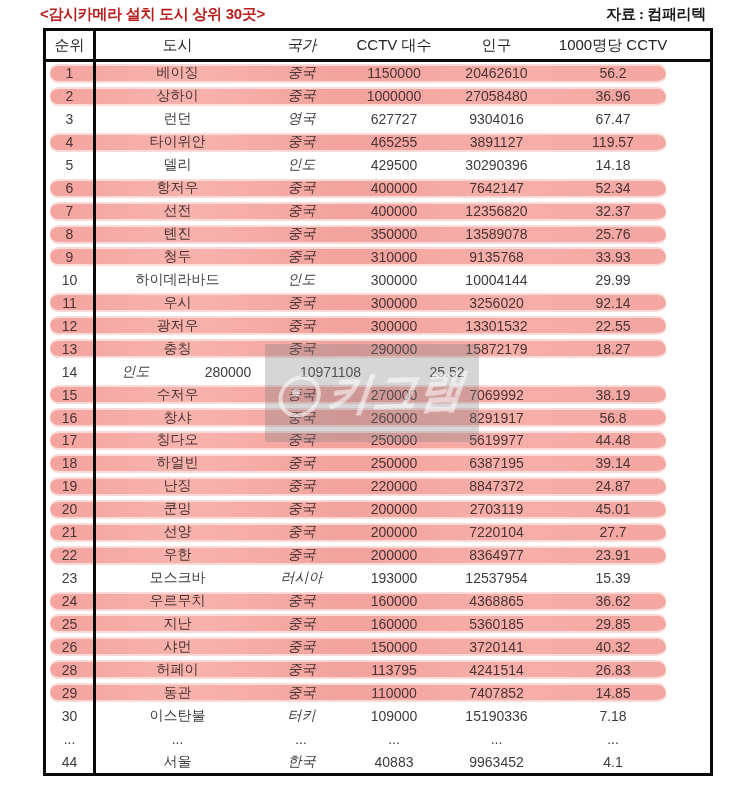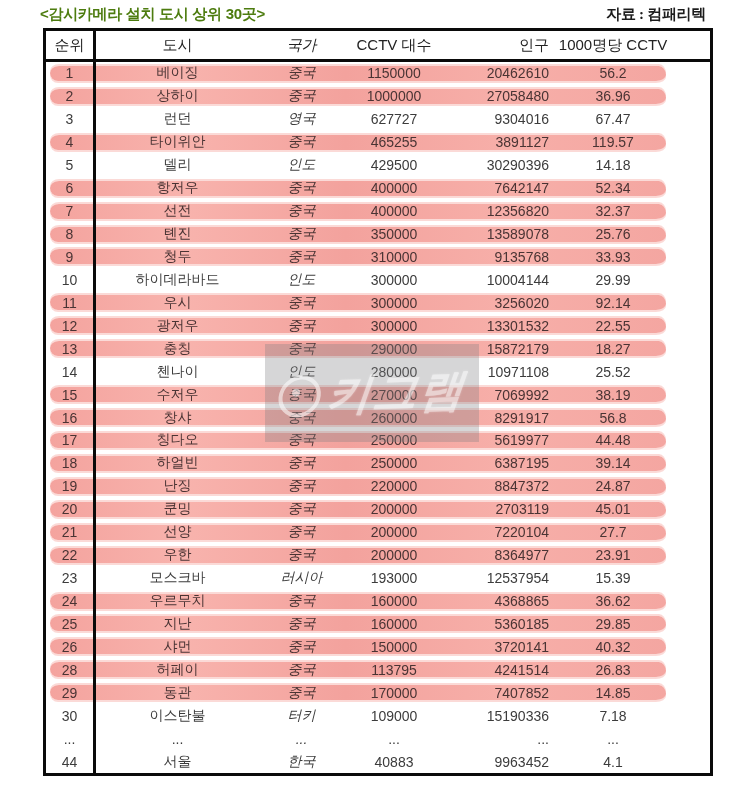--- a/index.html
+++ b/index.html
@@ -5,21 +5,21 @@
   html,body{margin:0;padding:0;}
   body{
     width:730px;height:786px;background:#ffffff;position:relative;overflow:hidden;
     font-family:"Liberation Sans","DejaVu Sans",sans-serif;
     color:#3c3c3c;
   }
   .titlebar{
     position:absolute;top:5px;left:40px;right:24px;
     display:flex;justify-content:space-between;align-items:baseline;
   }
-  .title{font-size:15px;font-weight:bold;color:#4d7c0f;letter-spacing:-0.3px;}
+  .title{font-size:15px;font-weight:bold;color:#b91c1c;letter-spacing:-0.3px;}
   .source{font-size:15px;font-weight:bold;color:#1c1c1c;letter-spacing:-0.3px;font-family:Liberation Serif, serif;}
 
   .tablebox{
     position:absolute;left:43px;top:28px;width:670px;height:748px;
     border:3px solid #0a0a0a;box-sizing:border-box;background:#fff;
   }
   .rank-divider{
     position:absolute;left:47px;top:0;bottom:0;width:3px;background:#0a0a0a;z-index:5;
   }
   .thead{
@@ -33,21 +33,21 @@
   }
   .trow{
     position:relative;flex:1;display:flex;align-items:center;
     font-size:14px;
   }
   .cell{position:relative;z-index:3;text-align:center;box-sizing:border-box;}
   .c-rank{width:47px;}
   .c-city{width:166px;padding-left:3px;}
   .c-country{width:85px;font-style:italic;}
   .c-cctv{width:100px;}
-  .c-pop{width:105px;text-align:right;}
+  .c-pop{width:105px;}
   .c-per{width:128px;}
 
   .trow .marker{display:none;}
   .trow.hl .marker{
     display:block;position:absolute;z-index:1;
     left:4px;width:616px;top:50%;height:15px;margin-top:-7.5px;
     background:linear-gradient(90deg,#f4a39e 0%,#f8b3ad 22%,#f3a29d 48%,#f7afa9 74%,#f4a6a1 100%);
     border-radius:9px 7px 10px 8px / 7px 9px 6px 8px;
     box-shadow:0 -2px 0 0 rgba(248,187,182,0.55), 0 2px 0 0 rgba(248,187,182,0.55);
   }
@@ -221,21 +221,20 @@
     <span class="cell c-city">충칭</span>
     <span class="cell c-country">중국</span>
     <span class="cell c-cctv">290000</span>
     <span class="cell c-pop">15872179</span>
     <span class="cell c-per">18.27</span>
   </div>
 
   <div class="trow">
 
     <span class="cell c-rank">14</span>
-    <span class="cell c-city">첸나이</span>
     <span class="cell c-country">인도</span>
     <span class="cell c-cctv">280000</span>
     <span class="cell c-pop">10971108</span>
     <span class="cell c-per">25.52</span>
   </div>
 
   <div class="trow hl">
     <span class="marker"></span>
     <span class="cell c-rank">15</span>
     <span class="cell c-city">수저우</span>
@@ -364,21 +363,21 @@
     <span class="cell c-cctv">113795</span>
     <span class="cell c-pop">4241514</span>
     <span class="cell c-per">26.83</span>
   </div>
 
   <div class="trow hl">
     <span class="marker"></span>
     <span class="cell c-rank">29</span>
     <span class="cell c-city">동관</span>
     <span class="cell c-country">중국</span>
-    <span class="cell c-cctv">170000</span>
+    <span class="cell c-cctv">110000</span>
     <span class="cell c-pop">7407852</span>
     <span class="cell c-per">14.85</span>
   </div>
 
   <div class="trow">
 
     <span class="cell c-rank">30</span>
     <span class="cell c-city">이스탄불</span>
     <span class="cell c-country">터키</span>
     <span class="cell c-cctv">109000</span>

